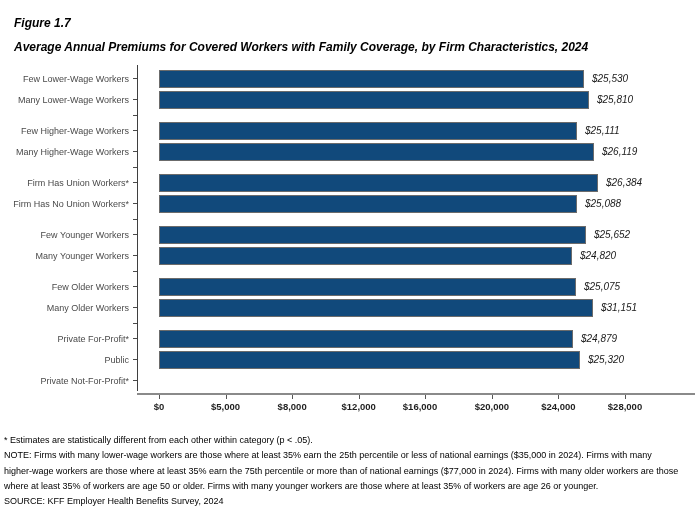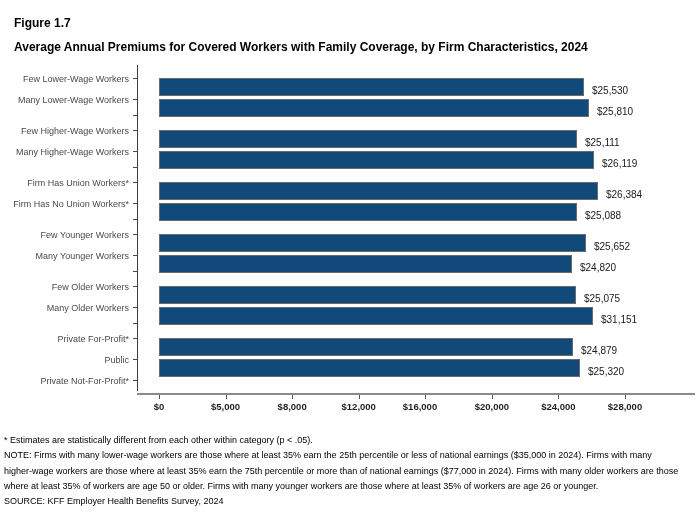--- a/index.html
+++ b/index.html
@@ -1,34 +1,34 @@
 <!DOCTYPE html>
 <html><head>
 <meta charset="utf-8">
 <style>
   html, body { margin:0; padding:0; }
   body {
     width:698px; height:525px; background:#ffffff;
     font-family:"Liberation Sans", sans-serif; color:#000;
     overflow:hidden; position:relative;
   }
-  .header { padding:16px 32px 0 14px; }
+  .header { padding:16px 32px 0 14px;font-style:italic; }
   .fig-label { font-size:12px; font-weight:bold; margin:0 0 7px 0; }
   .title { font-size:12px; font-weight:bold; line-height:1.75; max-width:585px; margin:0; }
 
   .chart { margin-top:7px; position:relative; }
   .groups { position:relative; padding-top:3px; }
   .axis-y { position:absolute; left:137px; top:0; bottom:0; width:1px; background:#3f3f3f; }
   .row { display:flex; align-items:center; height:21px; }
   .cat {
     width:129px; text-align:right; font-size:9px; color:#4a4a4a;
     padding-right:4px; white-space:nowrap; box-sizing:content-box;
   }
   .ytick { width:4px; height:1px; background:#4a4a4a; flex:0 0 auto; }
-  .panel { flex:1; position:relative; height:34px; display:flex; align-items:flex-end; }
+  .panel { flex:1; position:relative; height:34px; display:flex; align-items:center;font-style:italic; }
   .bar {
     height:18px; box-sizing:border-box; margin-left:22px;
     border:1px solid #6b6b6b;
   }
   .val { margin-left:8px; font-size:10px; color:#1a1a1a; white-space:nowrap; }
   .gap-row { height:10px; display:flex; align-items:center; }
   .gap-tick { margin-left:133px; width:4px; height:1px; background:#4a4a4a; }
 
   .x-axis { position:relative; height:30px; margin-left:137px; margin-right:3px; }
   .axis-x-line { position:absolute; top:2px; left:0; right:0; height:2px; background:#8a8a8a; }

